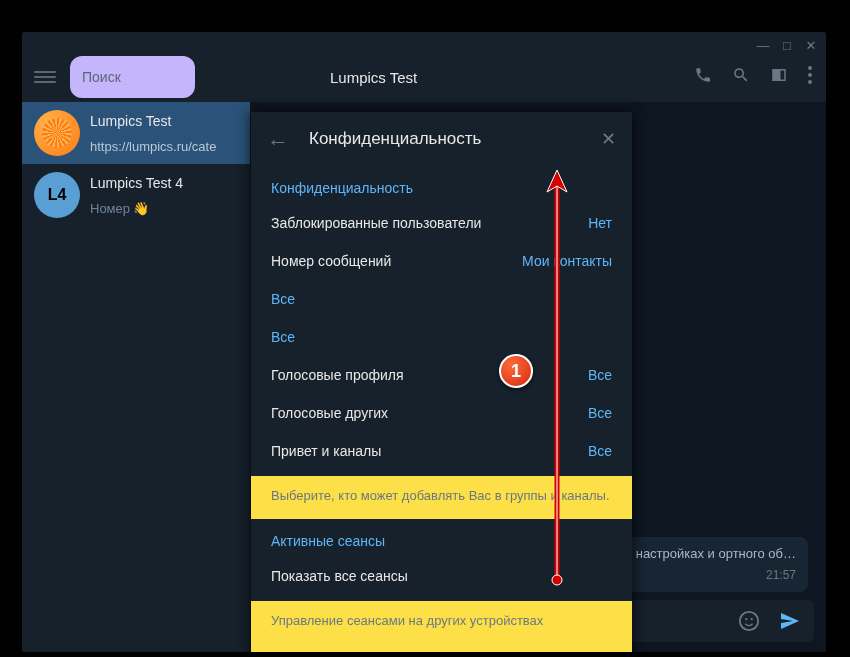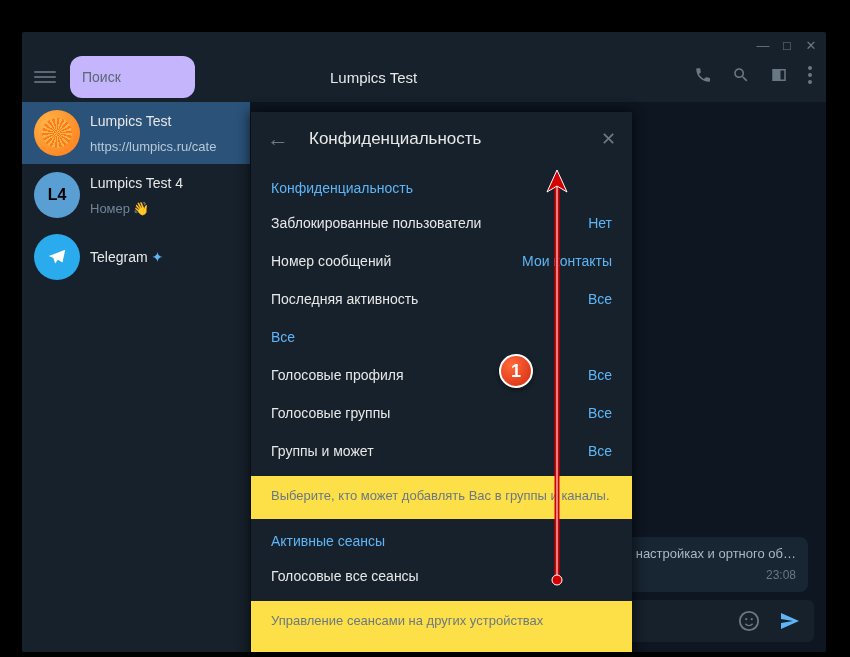--- a/index.html
+++ b/index.html
@@ -95,36 +95,26 @@
         <div class="sub">https://lumpics.ru/cate</div>
       </div>
     </div>
     <div class="chat">
       <div class="av l4">L4</div>
       <div>
         <div class="name">Lumpics Test 4</div>
         <div class="sub">Номер 👋</div>
       </div>
     </div>
-    <div class="chat">
-      <div class="av tg">
-          <svg viewBox="0 0 24 24">
-            <path d="M21 4L3 11l5 2 2 6 3-4 5 3 3-14z"></path>
-          </svg>
-        </div>
-      <div>
-        <div class="name"><span>Telegram</span><span class="verif">✦</span></div>
-      </div>
-    </div>
   </div>
 
   <div class="main">
     <div class="msg">
       <div>сех настройках и ортного об…</div>
-      <div class="time">23:08</div>
+      <div class="time">21:57</div>
     </div>
     <div class="inp">
       <svg width="22" height="22" viewBox="0 0 24 24">
           <circle cx="12" cy="12" r="10" fill="none" stroke="#6a7883" stroke-width="2"></circle>
           <circle cx="9" cy="10" r="1.2"></circle>
           <circle cx="15" cy="10" r="1.2"></circle>
           <path d="M8 15c1 1.2 2.4 2 4 2s3-.8 4-2" fill="none" stroke="#6a7883" stroke-width="1.5"></path>
         </svg>
       <svg class="send" width="24" height="24" viewBox="0 0 24 24">
           <path d="M3 20l18-8L3 4v6l12 2-12 2v6z"></path>
@@ -141,42 +131,41 @@
     <div class="sect">Конфиденциальность</div>
     <div class="row">
         <span class="lbl">Заблокированные пользователи</span>
         <span class="val">Нет</span>
       </div>
     <div class="row">
         <span class="lbl">Номер сообщений</span>
         <span class="val">Мои контакты</span>
       </div>
     <div class="row">
-        <span class="lbl">Последняя активность</span>
         <span class="val">Все</span>
       </div>
     <div class="row">
         <span class="val">Все</span>
       </div>
     <div class="row">
         <span class="lbl">Голосовые профиля</span>
         <span class="val">Все</span>
       </div>
     <div class="row">
-        <span class="lbl">Голосовые группы</span>
+        <span class="lbl">Голосовые других</span>
         <span class="val">Все</span>
       </div>
     <div class="row">
-        <span class="lbl">Группы и может</span>
+        <span class="lbl">Привет и каналы</span>
         <span class="val">Все</span>
       </div>
     <div class="hint">Выберите, кто может добавлять Вас в группы и каналы.</div>
     <div class="sect">Активные сеансы</div>
     <div class="row">
-        <span class="lbl">Голосовые все сеансы</span>
+        <span class="lbl">Показать все сеансы</span>
       </div>
     <div class="hint" style="padding-bottom:30px">Управление сеансами на других устройствах</div>
   </div>
 </div>
 
 <div class="arrow">
   <svg viewBox="0 0 28 420">
       <path d="M14 8 L14 412" stroke="#d40000" stroke-width="5" fill="none"></path>
       <path d="M14 8 L14 412" stroke="#fff" stroke-width="1" fill="none"></path>
       <path d="M14 2 L4 24 L14 18 L24 24 Z" fill="#d40000" stroke="#fff" stroke-width="1"></path>

